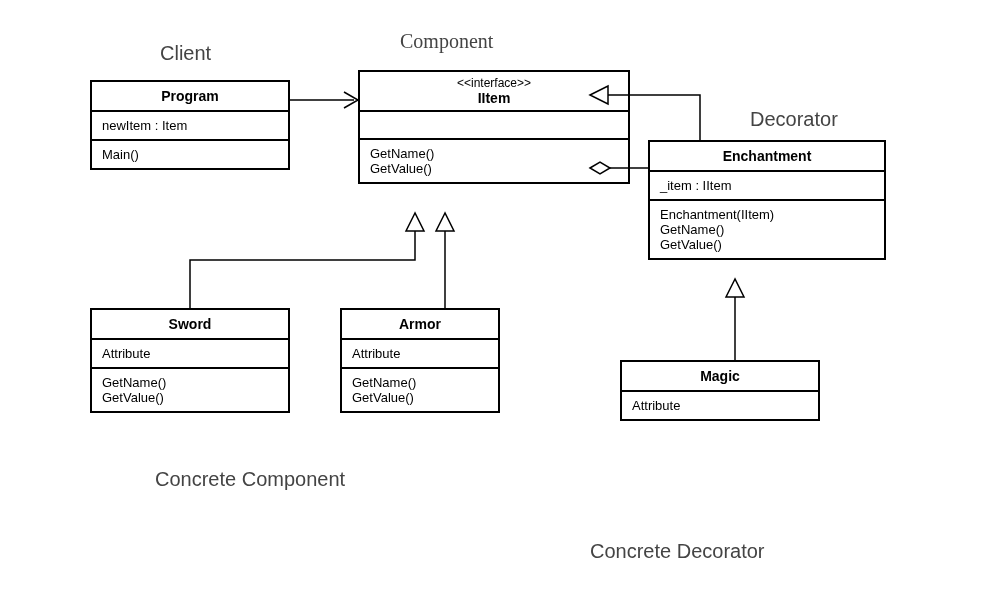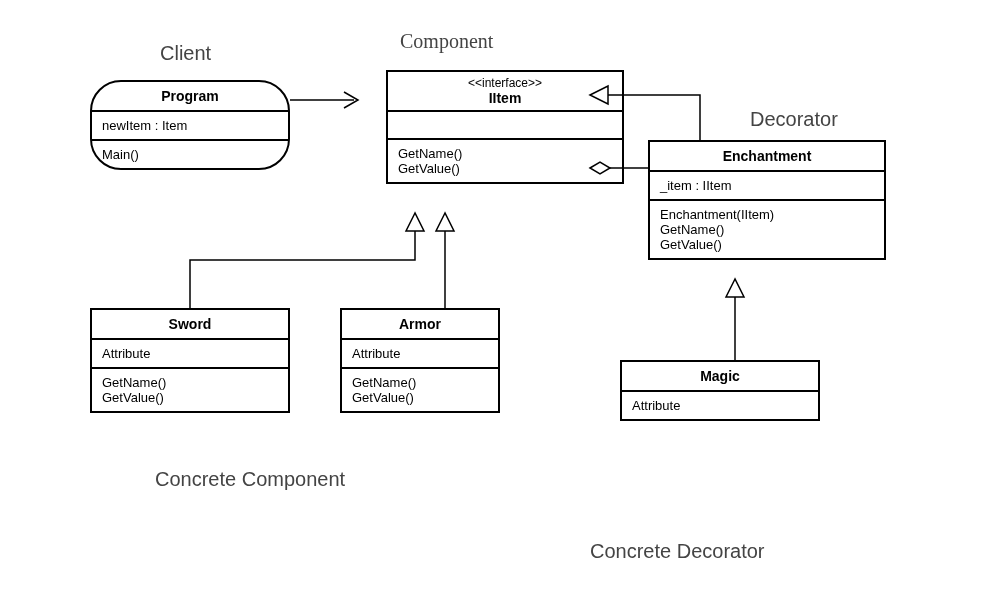--- a/index.html
+++ b/index.html
@@ -67,31 +67,31 @@
 <body>
 
 <div class="canvas">
 
   <div class="label" style="left:160px; top:42px;">Client</div>
   <div class="label" style="left:400px; top:30px;font-family:Liberation Serif, serif;">Component</div>
   <div class="label" style="left:750px; top:108px;">Decorator</div>
   <div class="label" style="left:155px; top:468px;text-align:center;">Concrete Component</div>
   <div class="label" style="left:590px; top:540px;">Concrete Decorator</div>
 
-  <div class="class-box" style="left:90px; top:80px; width:200px;border-radius:31px;">
+  <div class="class-box" style="left:90px; top:80px; width:200px;">
     <div class="section title">Program</div>
     <div class="section">
       <div>newItem : Item</div>
     </div>
     <div class="section">
       <div>Main()</div>
     </div>
   </div>
 
-  <div class="class-box" style="left:358px; top:70px; width:238px;margin-left:28px;">
+  <div class="class-box" style="left:358px; top:70px; width:272px;">
     <div class="section" style="padding-top:4px; padding-bottom:4px;">
       <div class="stereotype">&lt;&lt;interface&gt;&gt;</div>
       <div class="title" style="font-weight:bold;">IItem</div>
     </div>
     <div class="section" style="min-height:28px;"></div>
     <div class="section">
       <div>GetName()</div>
       <div>GetValue()</div>
     </div>
   </div>

